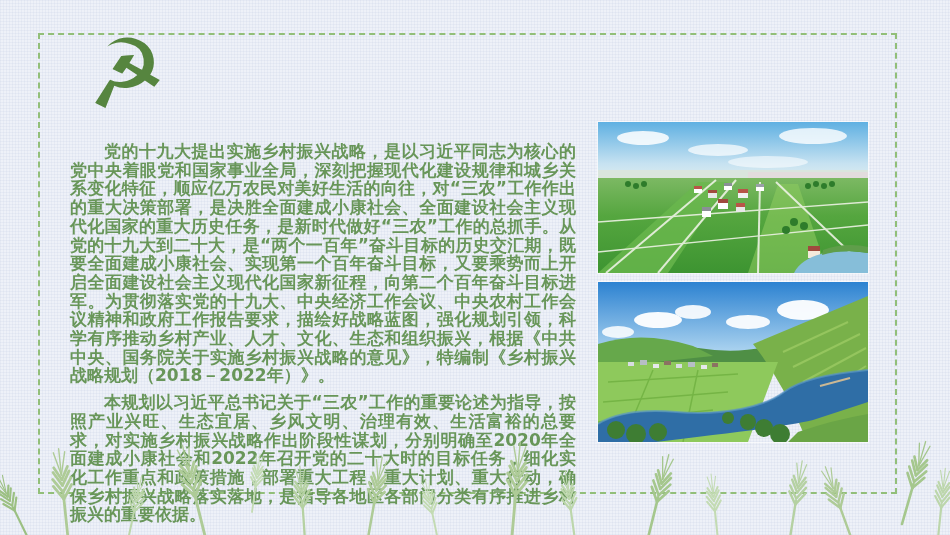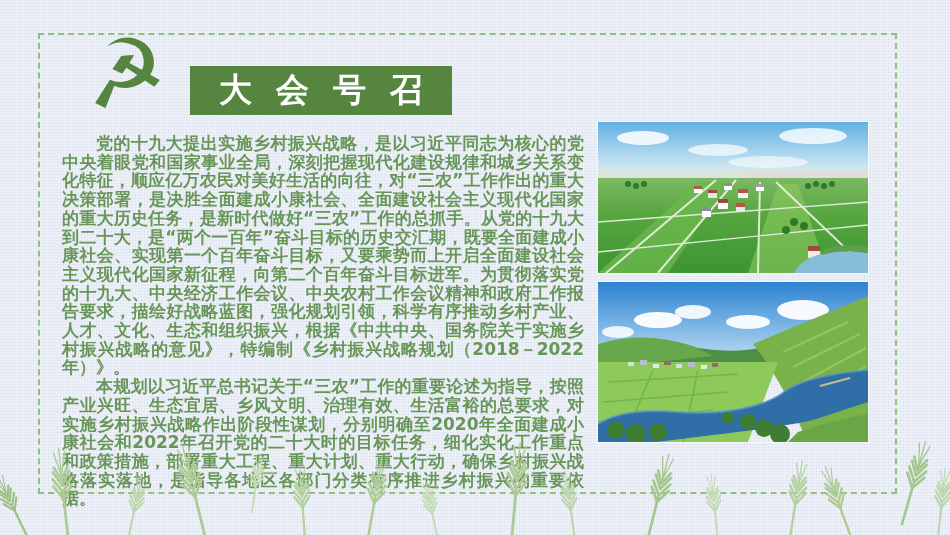--- a/index.html
+++ b/index.html
@@ -25,40 +25,37 @@
     background:#56853f;display:flex;align-items:center;justify-content:center;
   }
   .title-box span{
     color:#ffffff;font-size:33px;font-weight:bold;letter-spacing:24px;margin-right:-24px;white-space:nowrap;
   }
   .body-text{
     position:absolute;left:62px;top:134px;width:522px;
     color:#689659;font-size:17px;line-height:18.7px;font-weight:600;
     text-align:justify;
   }
-  .body-text p{margin:0;text-indent:2em;}
+  .body-text p{margin:8px;text-indent:2em;}
   .photo{position:absolute;left:598px;width:270px;overflow:hidden;box-shadow:0 0 0 1px rgba(255,255,255,.6);}
   .photo svg{display:block;}
   .photo1{top:122px;height:151px;}
   .photo2{top:282px;height:160px;}
   .wheat-band{position:absolute;left:0;bottom:0;width:950px;height:115px;pointer-events:none;}
   .wheat-band use{fill:none;stroke:currentColor;stroke-linecap:round;}
 </style>
 </head>
 <body>
 
 <div class="slide">
 
   <div class="frame"></div>
 
   <div class="emblem">☭</div>
 
-  <div class="title-box">
-    <span>大会号召</span>
-  </div>
 
   <div class="body-text">
     <p>党的十九大提出实施乡村振兴战略，是以习近平同志为核心的党中央着眼党和国家事业全局，深刻把握现代化建设规律和城乡关系变化特征，顺应亿万农民对美好生活的向往，对“三农”工作作出的重大决策部署，是决胜全面建成小康社会、全面建设社会主义现代化国家的重大历史任务，是新时代做好“三农”工作的总抓手。从党的十九大到二十大，是“两个一百年”奋斗目标的历史交汇期，既要全面建成小康社会、实现第一个百年奋斗目标，又要乘势而上开启全面建设社会主义现代化国家新征程，向第二个百年奋斗目标进军。为贯彻落实党的十九大、中央经济工作会议、中央农村工作会议精神和政府工作报告要求，描绘好战略蓝图，强化规划引领，科学有序推动乡村产业、人才、文化、生态和组织振兴，根据《中共中央、国务院关于实施乡村振兴战略的意见》，特编制《乡村振兴战略规划（2018－2022年）》。</p>
     <p>本规划以习近平总书记关于“三农”工作的重要论述为指导，按照产业兴旺、生态宜居、乡风文明、治理有效、生活富裕的总要求，对实施乡村振兴战略作出阶段性谋划，分别明确至2020年全面建成小康社会和2022年召开党的二十大时的目标任务，细化实化工作重点和政策措施，部署重大工程、重大计划、重大行动，确保乡村振兴战略落实落地，是指导各地区各部门分类有序推进乡村振兴的重要依据。</p>
   </div>
 
   <div class="photo photo1">
     <svg width="270" height="151" viewBox="0 0 270 151" xmlns="http://www.w3.org/2000/svg">
       <defs>
         <linearGradient id="sky1" x1="0" y1="0" x2="0" y2="1">

